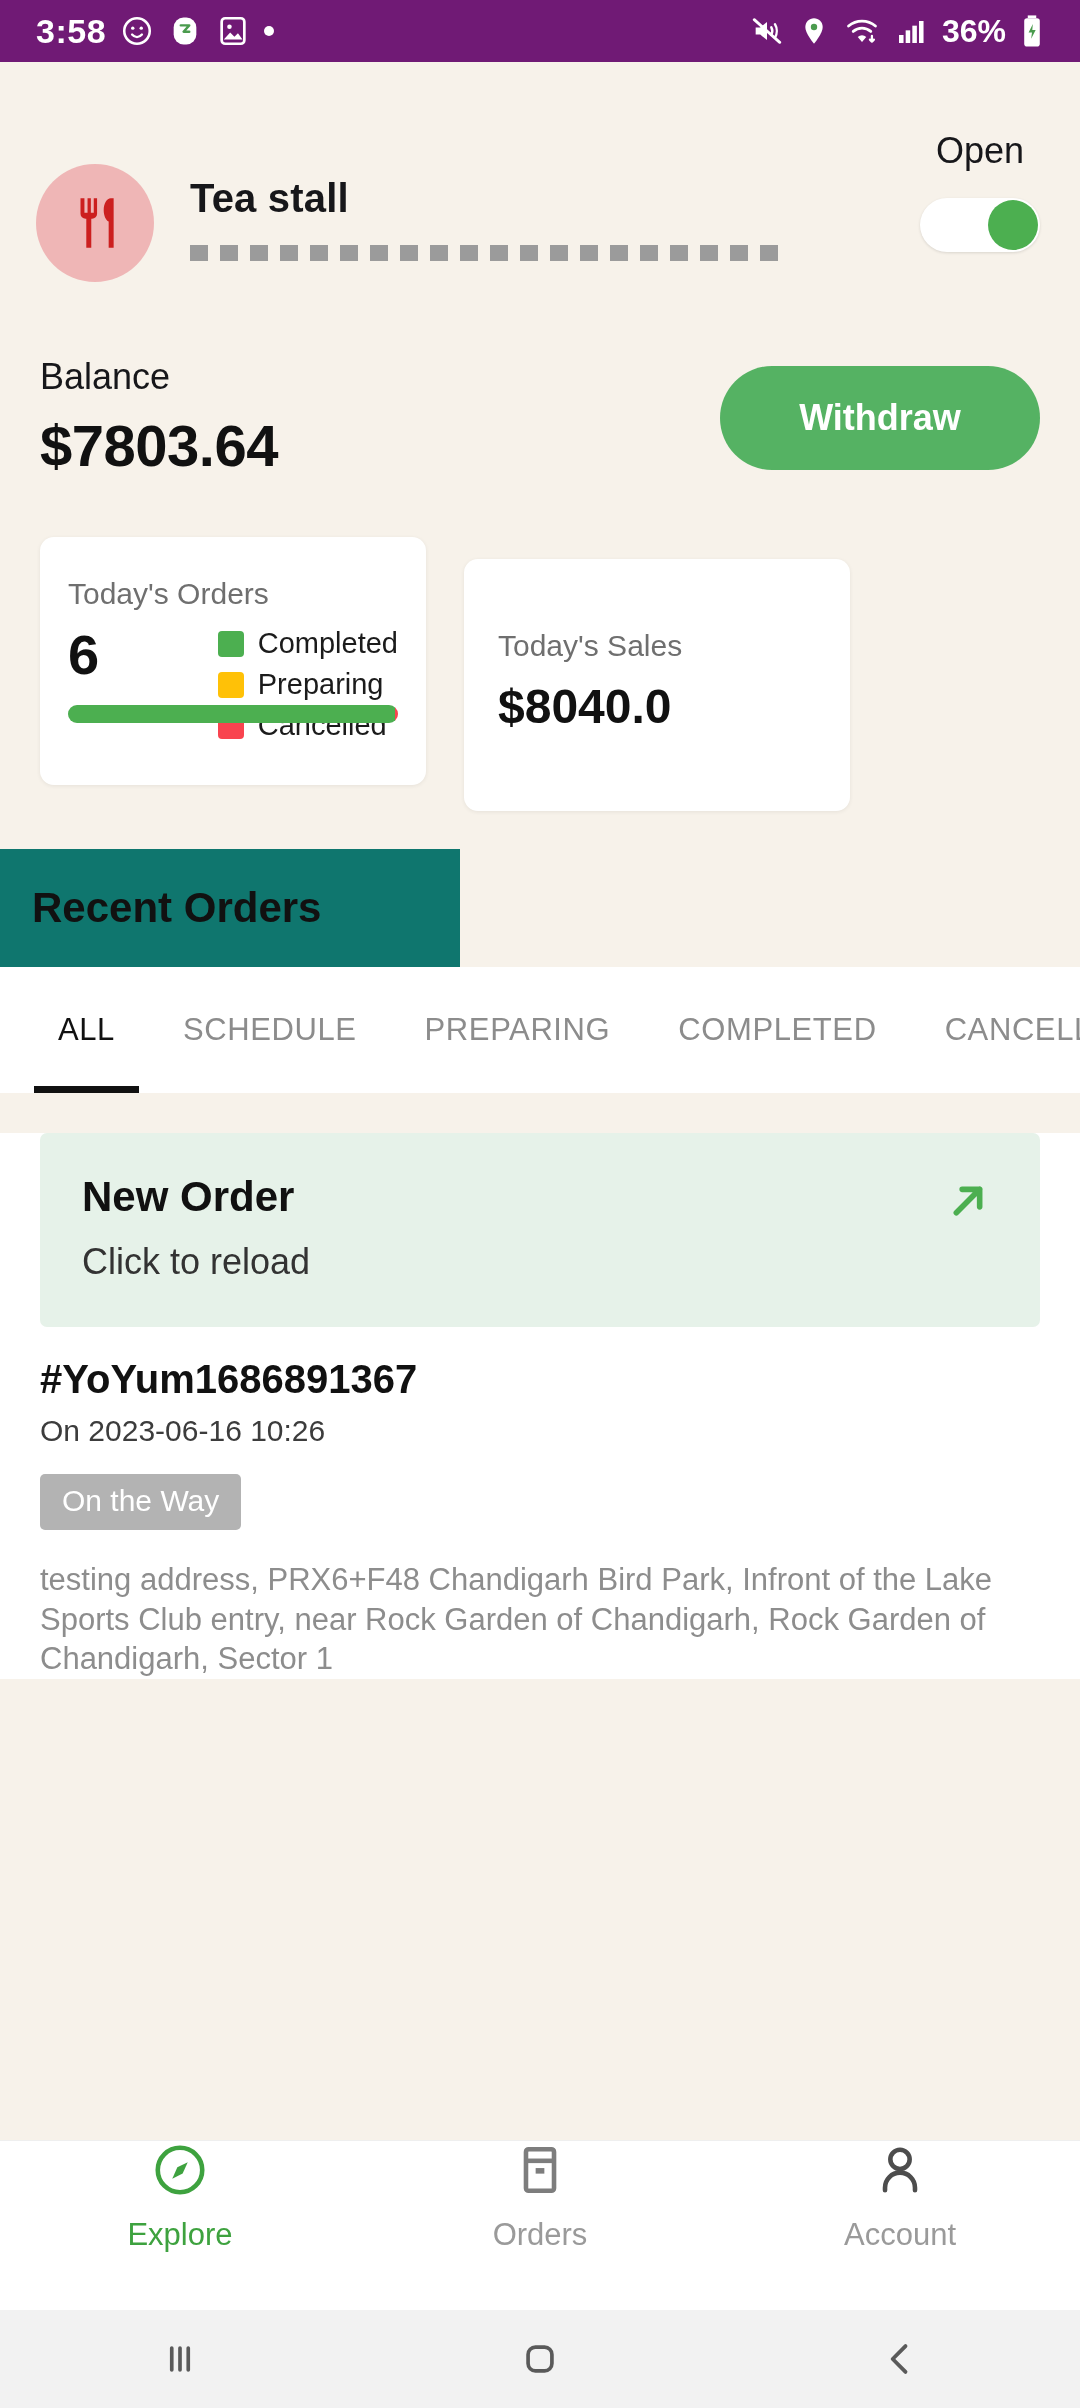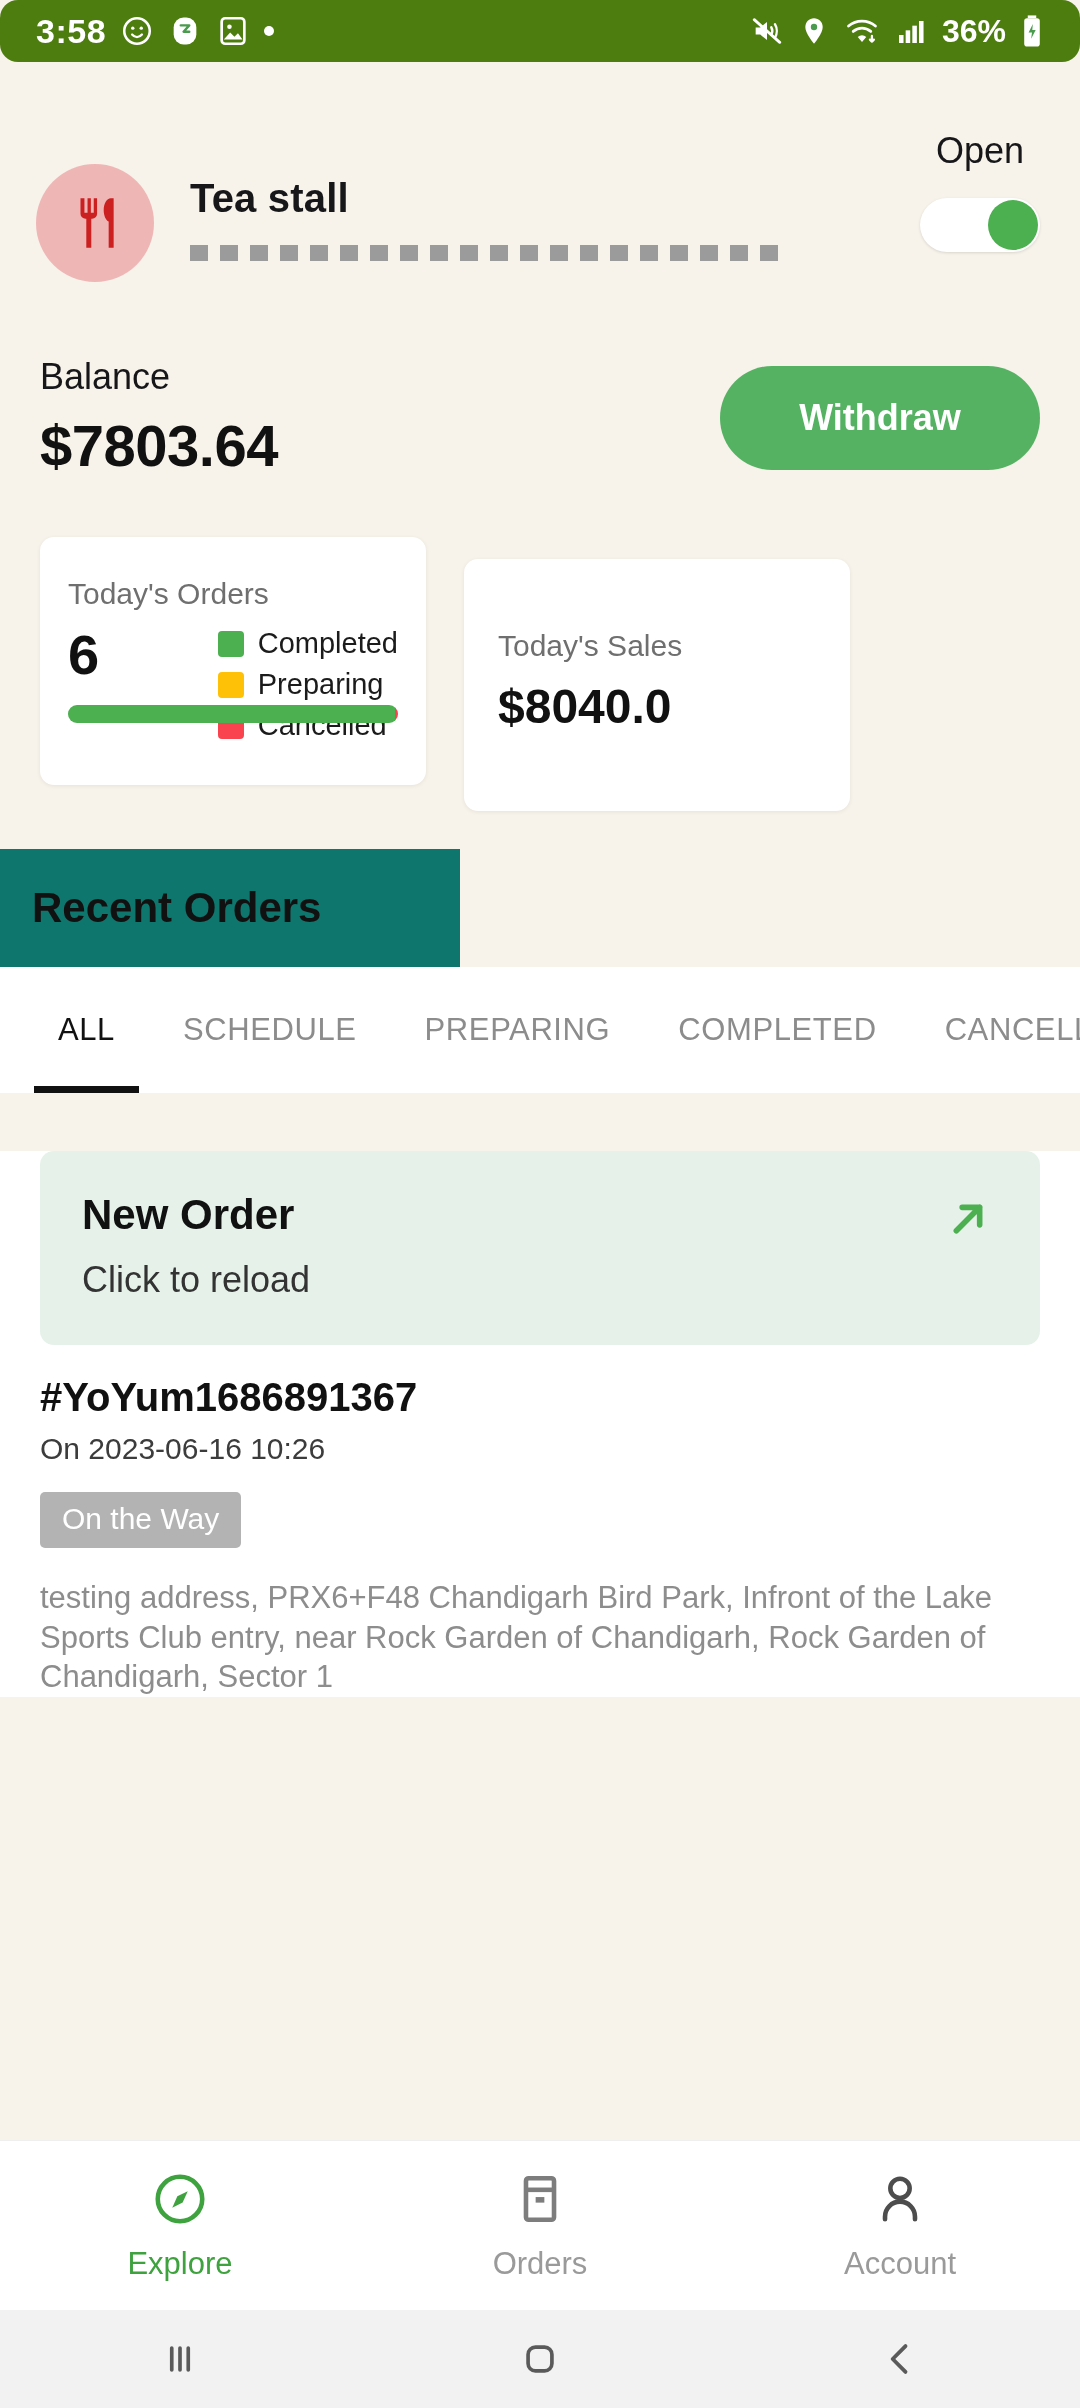--- a/index.html
+++ b/index.html
@@ -110,42 +110,42 @@
   }
   .tab.active { color: #111; }
   .tab.active::after {
     content: ""; position: absolute; left: 10px; right: 10px; bottom: 0;
     height: 7px; background: #111;
   }
 
   
   .list-area { background: #fff; padding: 0 40px; }
   .newcard {
-    margin-top: 58px; background: #e6f2e9; border-radius: 14px;
+    margin-top: 40px; background: #e6f2e9; border-radius: 7px;
     padding: 40px 40px 44px 42px; position: relative; cursor: pointer;
   }
   .newcard-title { font-size: 42px; font-weight: 700; color: #111; }
   .newcard-sub { font-size: 36px; color: #333; margin-top: 20px; }
   .arrow-ico { position: absolute; right: 44px; top: 40px; }
 
   .order-id { margin-top: 30px; font-size: 40px; font-weight: 700; color: #111; }
   .order-date { margin-top: 12px; font-size: 30px; color: #3c3c3c; }
   .badge {
     display: inline-block; margin-top: 26px; background: #b3b3b3; color: #fff;
     font-size: 30px; padding: 10px 22px 12px 22px; border-radius: 5px;
   }
   .order-addr {
     margin-top: 30px; font-size: 31px; line-height: 1.28; color: #8d8d8d;
     max-width: 1000px;
   }
 
   
   .bottomnav {
     position: absolute; left: 0; bottom: 98px; width: 1080px; height: 170px;
-    background: #fff; display: flex; align-items: center;
+    background: #fff; display: flex; 
     border-top: 1px solid #efefef;
   }
   .navitem {
     flex: 1 1 0; display: flex; flex-direction: column;
     align-items: center; gap: 14px; cursor: pointer;
   }
   .navlabel { font-size: 31px; color: #9a9a9a; }
   .navitem.active .navlabel { color: #3ea23f; }
 
   
@@ -153,21 +153,21 @@
     position: absolute; left: 0; bottom: 0; width: 1080px; height: 98px;
     background: #f2f2f2; display: flex; align-items: center; justify-content: space-around;
   }
   .sysbtn { display: flex; align-items: center; justify-content: center; cursor: pointer; }
 </style>
 </head>
 <body>
 
 <div id="app">
 
-  <div class="statusbar" style="background: #4d7c0f; border-radius: 18px;">
+  <div class="statusbar" style="background: #701a75;">
     <div class="sb-left">
       <span class="sb-time">3:58</span>
       <span class="sb-ico">
         <svg width="34" height="34" viewBox="0 0 24 24">
             <circle cx="12" cy="12" r="9" fill="none" stroke="#fff" stroke-width="1.8"></circle>
             <circle cx="9" cy="10" r="1.2" fill="#fff"></circle>
             <circle cx="15" cy="10" r="1.2" fill="#fff"></circle>
             <path d="M8.5 14.5c1 1.2 2.2 1.8 3.5 1.8s2.5-.6 3.5-1.8" fill="none" stroke="#fff" stroke-width="1.6" stroke-linecap="round"></path>
           </svg>
       </span>

